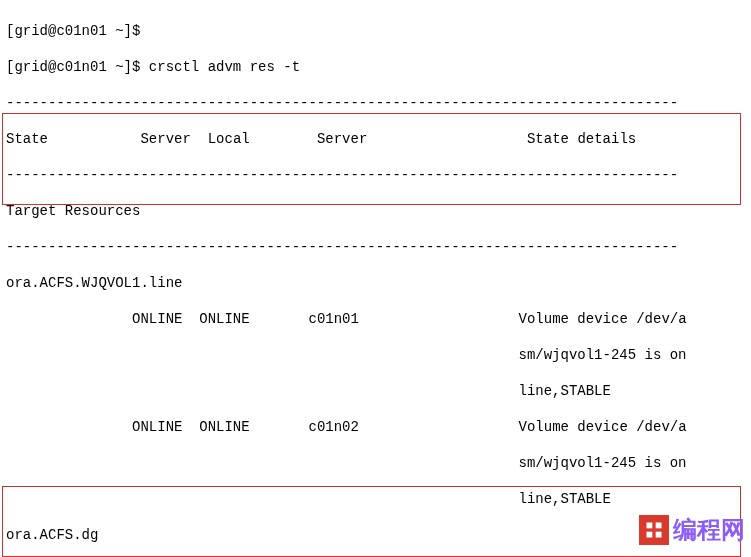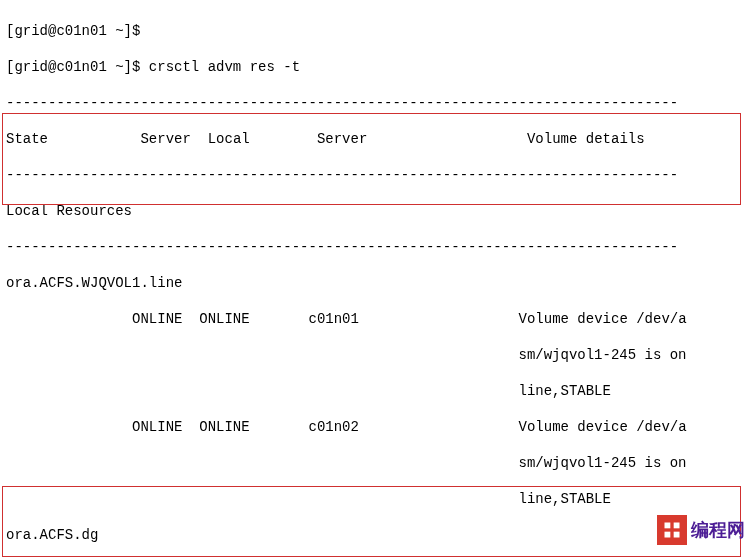--- a/index.html
+++ b/index.html
@@ -38,37 +38,37 @@
   .logo .icon{
     width:30px;height:30px;
     background:#d83a2e;
     color:#fff;
     display:flex;align-items:center;justify-content:center;
     font-size:14px;
     letter-spacing:-1px;
     margin-right:4px;
   }
   .logo .icon svg{display:block}
-  .logo .txt{font-size:18px;color:#4c1d95}
+  .logo .txt{font-size:24px;color:#8b5cf6}
 </style>
 </head>
 <body>
 
 <div class="term">
 <span><span>[grid@c01n01 ~]$</span></span>
 
 <span><span>[grid@c01n01 ~]$</span> <span>crsctl advm res -t</span></span>
 
 <span>--------------------------------------------------------------------------------</span>
 
-<span><span>State</span>           <span>Server</span>  <span>Local</span>        <span>Server</span>                   <span>Volume details</span></span>
+<span><span>State</span>           <span>Server</span>  <span>Local</span>        <span>Server</span>                   <span>State details</span></span>
 
 <span>--------------------------------------------------------------------------------</span>
 
-<span>Local Resources</span>
+<span>Target Resources</span>
 
 <span>--------------------------------------------------------------------------------</span>
 
 <span>ora.ACFS.WJQVOL1.line</span>
 
 <span>               <span>ONLINE</span>  <span>ONLINE</span>       <span>c01n01</span>                   <span>Volume device /dev/a</span></span>
 
 <span>                                                             <span>sm/wjqvol1-245 is on</span></span>
 
 <span>                                                             <span>line,STABLE</span></span>

